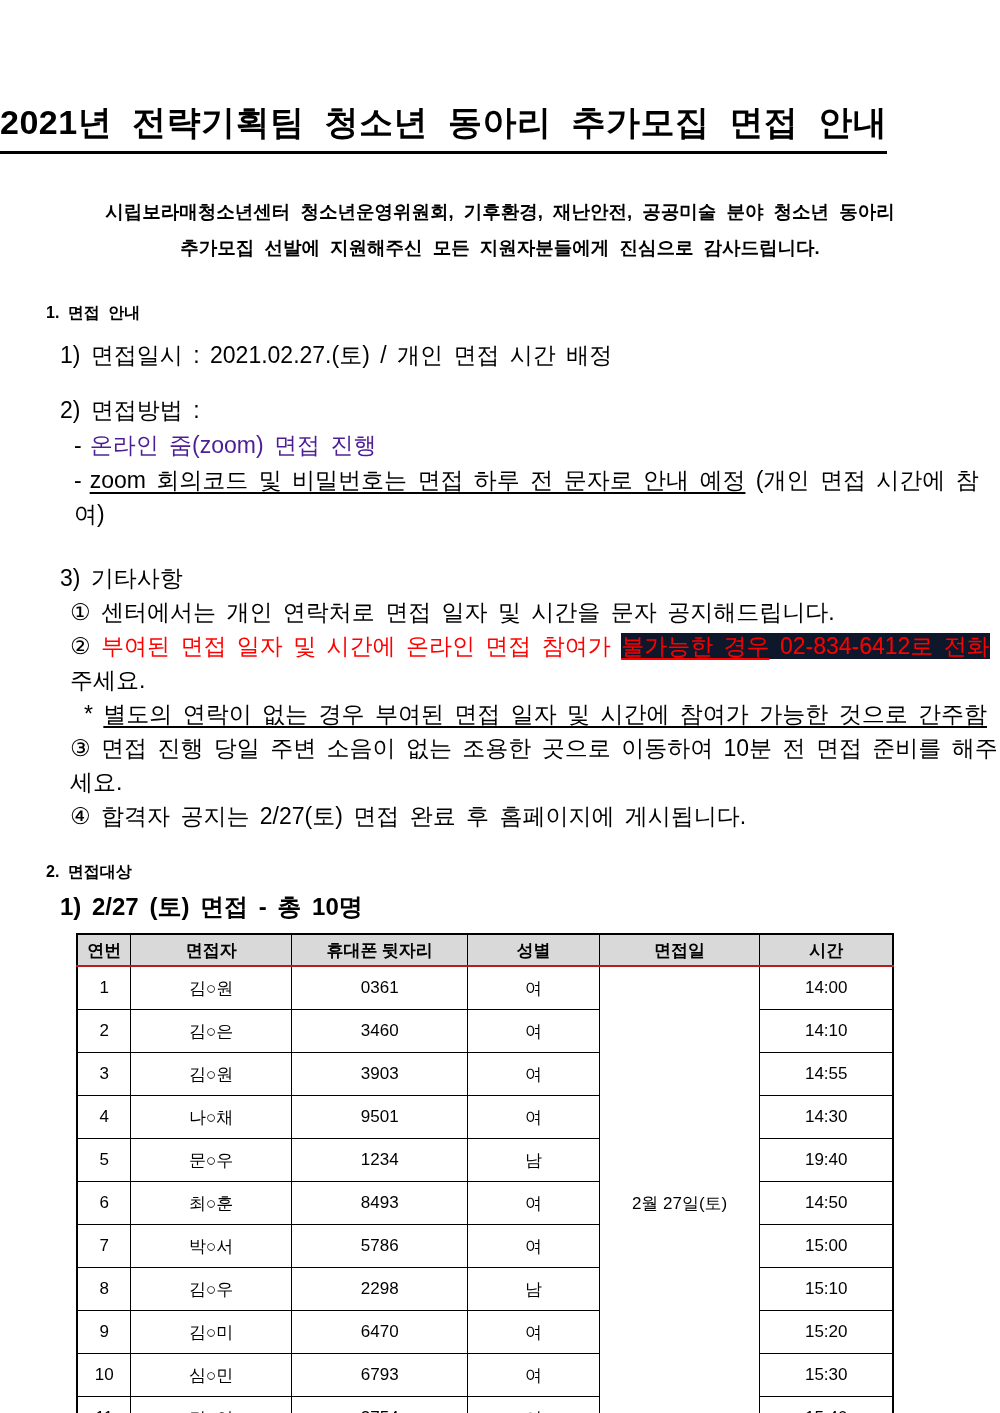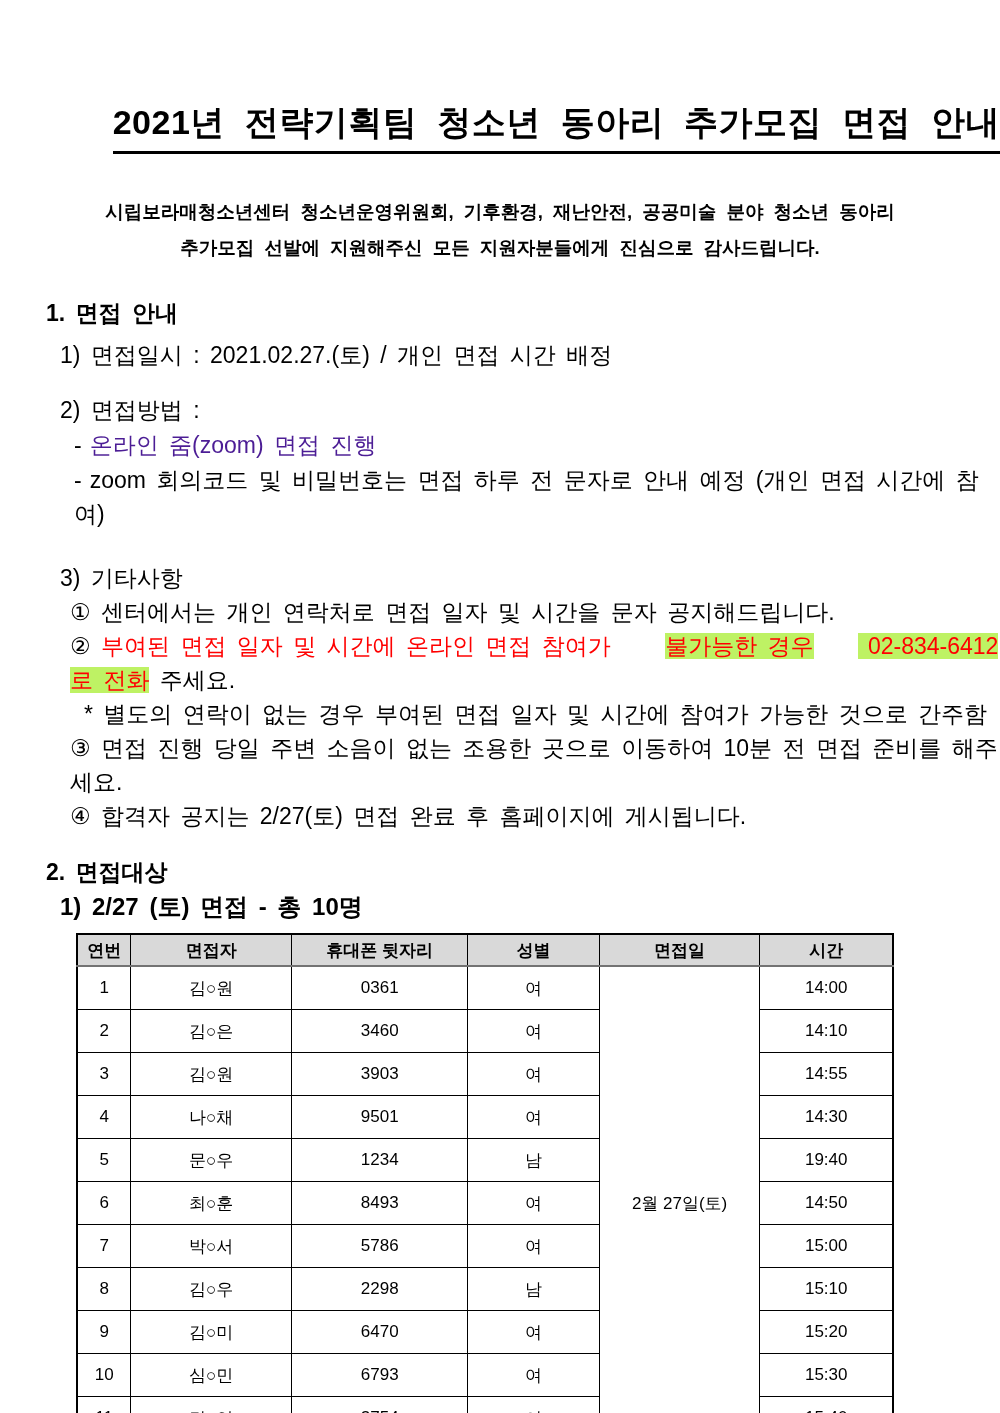--- a/index.html
+++ b/index.html
@@ -6,55 +6,55 @@
   .page {
     position:relative;
     width:1000px; height:1413px;
     background:#ffffff;
     color:#000000;
     font-family:"Liberation Sans","DejaVu Sans",sans-serif;
     overflow:hidden;
   }
   p, h2 { margin:0; padding:0; }
 
-  .title-wrap { margin-top:100px; text-align:right; }
+  .title-wrap { margin-top:100px; text-align:left; }
   .doc-title {
     display:inline-block;
     font-size:34px; font-weight:bold;
     letter-spacing:0.5px; word-spacing:10px;
     border-bottom:3px solid #000;
     padding-bottom:5px;
   }
 
   .intro {
     margin-top:40px;
     text-align:center;
     font-size:18.5px; line-height:36px;
     font-weight:600; word-spacing:5px;
   }
 
-  .s-head { font-size:23px; font-weight:bold; word-spacing:4px; }
+  .s-head { font-size:16px; font-weight:bold; word-spacing:4px; }
   .s1h { margin:34px 0 0 46px; line-height:26px; }
   .s2h { margin:26px 0 0 46px; line-height:26px; }
 
   .body { font-size:23px; line-height:34px; word-spacing:4px; }
   .i1 { margin:12px 0 0 60px; }
   .i2 { margin:21px 0 0 60px; }
   .d1 { margin:1px 0 0 74px; }
   .d2 { margin:1px 0 0 74px; }
   .i3 { margin:30px 0 0 60px; }
   .n  { margin:0 0 0 70px; }
   .star { margin:0 0 0 84px; }
 
   .sub { margin:8px 0 0 60px; font-size:24px; font-weight:bold; line-height:28px; word-spacing:4px; }
 
   .blue { color:#4c1d95; }
   .red { color:#ff0000; }
-  .ul { text-underline-offset:4px; }
-  .hl { background:#bef264;margin-left:44px; }
+  .ul { text-decoration:underline; text-underline-offset:4px; }
+  .hl { background:#0f172a; }
   .dash { margin-right:8px; }
 
   table.sched {
     border-collapse:collapse;
     table-layout:fixed;
     width:818px;
     margin:12px 0 0 76px;
     border:2px solid #000;
   }
   .sched th, .sched td {
@@ -62,21 +62,22 @@
     text-align:center;
     vertical-align:middle;
     font-size:17px;
     padding:0;
     overflow:hidden;
   }
   .sched th {
     background:#d9d9d9;
     height:30px;
     font-weight:bold;
-    border-bottom:2px solid #737373;
+    border-bottom:2px solid #b91c1c;
+    font-family:Liberation Serif, serif;
   }
   .sched td { height:42px; }
 </style>
 </head>
 <body>
 
 <div class="page">
 
   <div class="title-wrap">
     <span class="doc-title">2021년 전략기획팀 청소년 동아리 추가모집 면접 안내</span>

